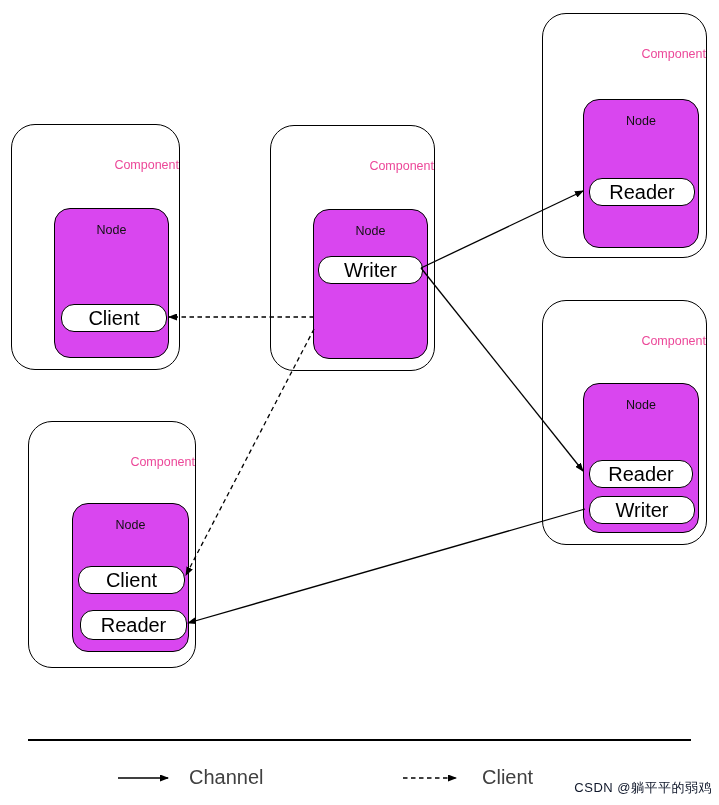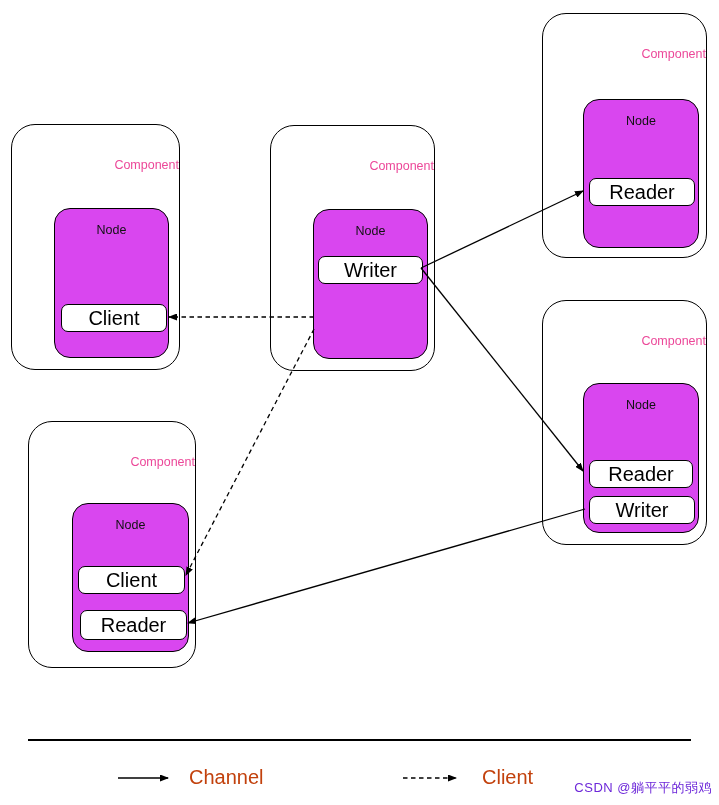--- a/index.html
+++ b/index.html
@@ -28,35 +28,35 @@
     border-radius:16px;
     background:#d946ef;
   }
   .node-label {
     position:absolute; top:14px; left:0; right:0;
     text-align:center; font-size:12.5px; color:#111;
   }
   .endpoint {
     position:absolute;
     border:1.4px solid #000;
-    border-radius:7px;
+    border-radius:13px;
     background:#ffffff;
     display:flex; align-items:center; justify-content:center;
     font-size:20px; color:#000;
   }
   .arrows {
     position:absolute; left:0; top:0;
     pointer-events:none; z-index:5;
   }
   .legend-text {
-    position:absolute; font-size:20px; color:#c2410c; z-index:6;
+    position:absolute; font-size:20px; color:#404040; z-index:6;
   }
   .watermark {
     position:absolute; right:7px; top:779px;
-    font-size:13px; color:#6d28d9; z-index:6;
+    font-size:13px; color:#0f172a; z-index:6;
     letter-spacing:0.5px;
   }
 </style>
 </head>
 <body>
 
 <div class="canvas">
 
   <div class="component" style="left:11px; top:124px; width:169px; height:246px;">
     <div class="comp-label">Component</div>

